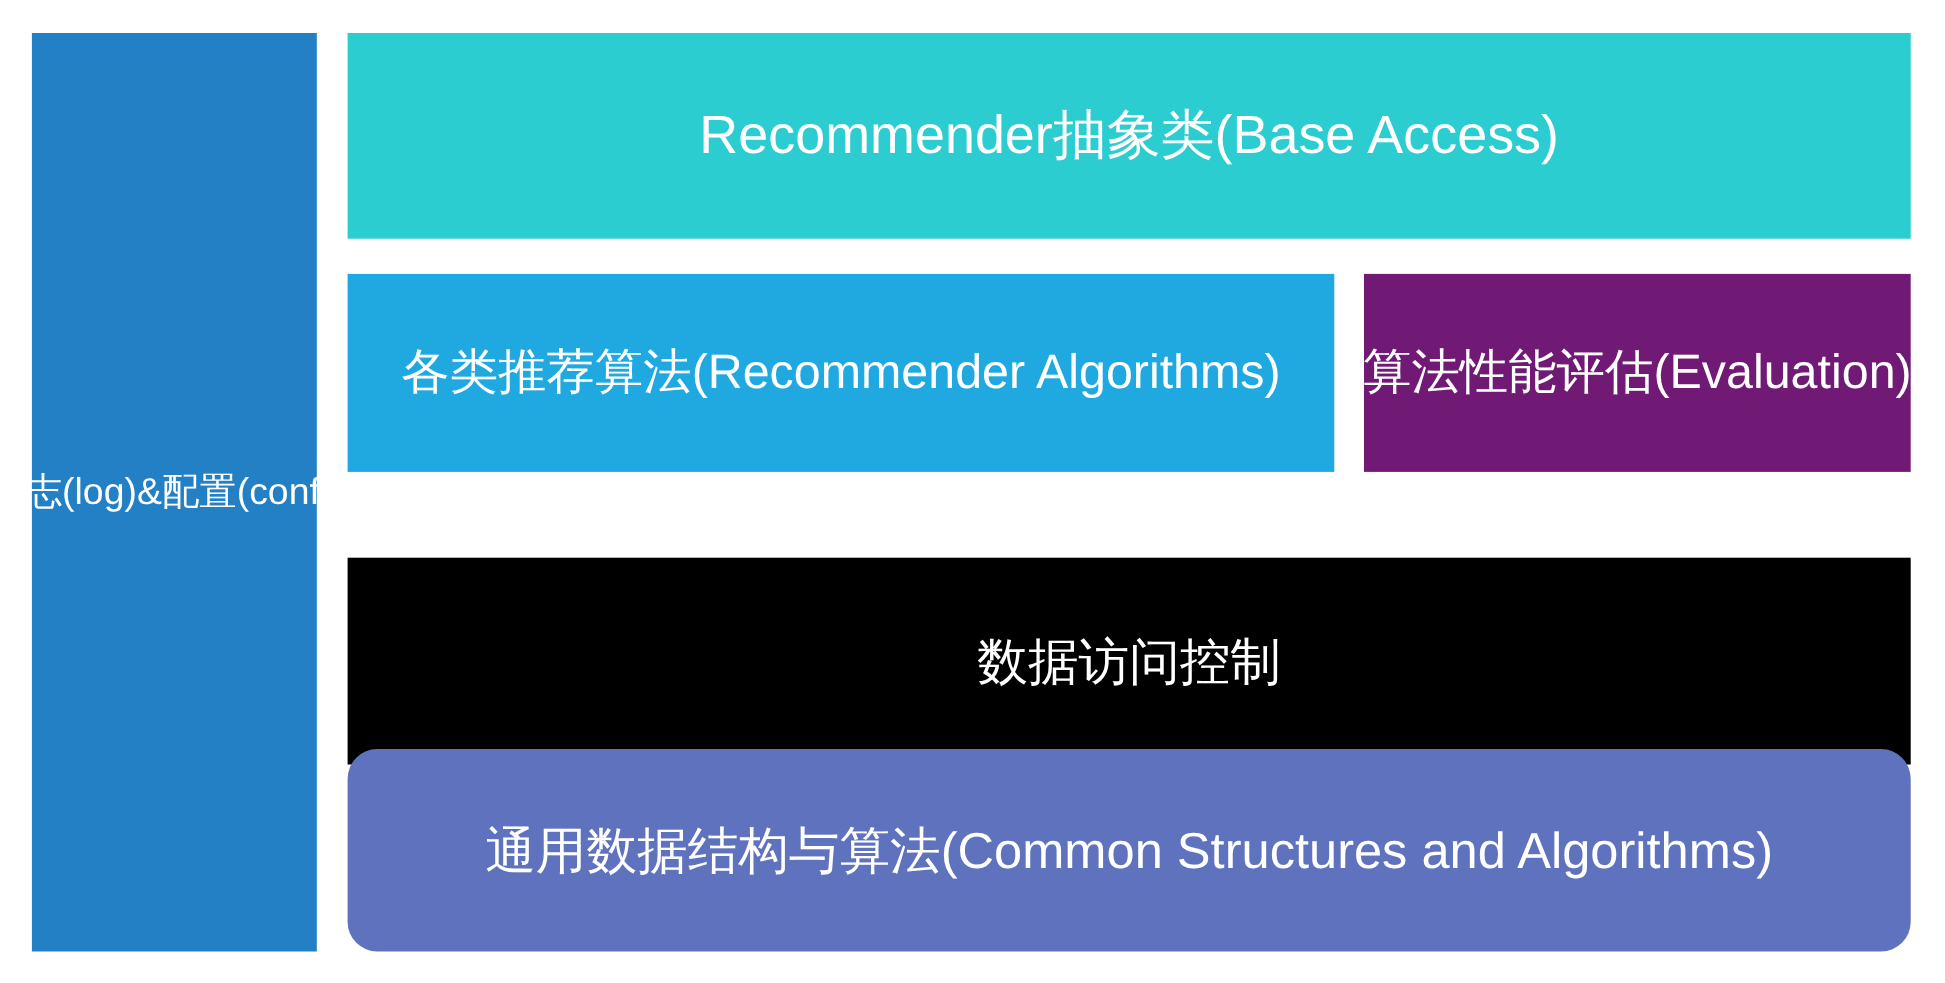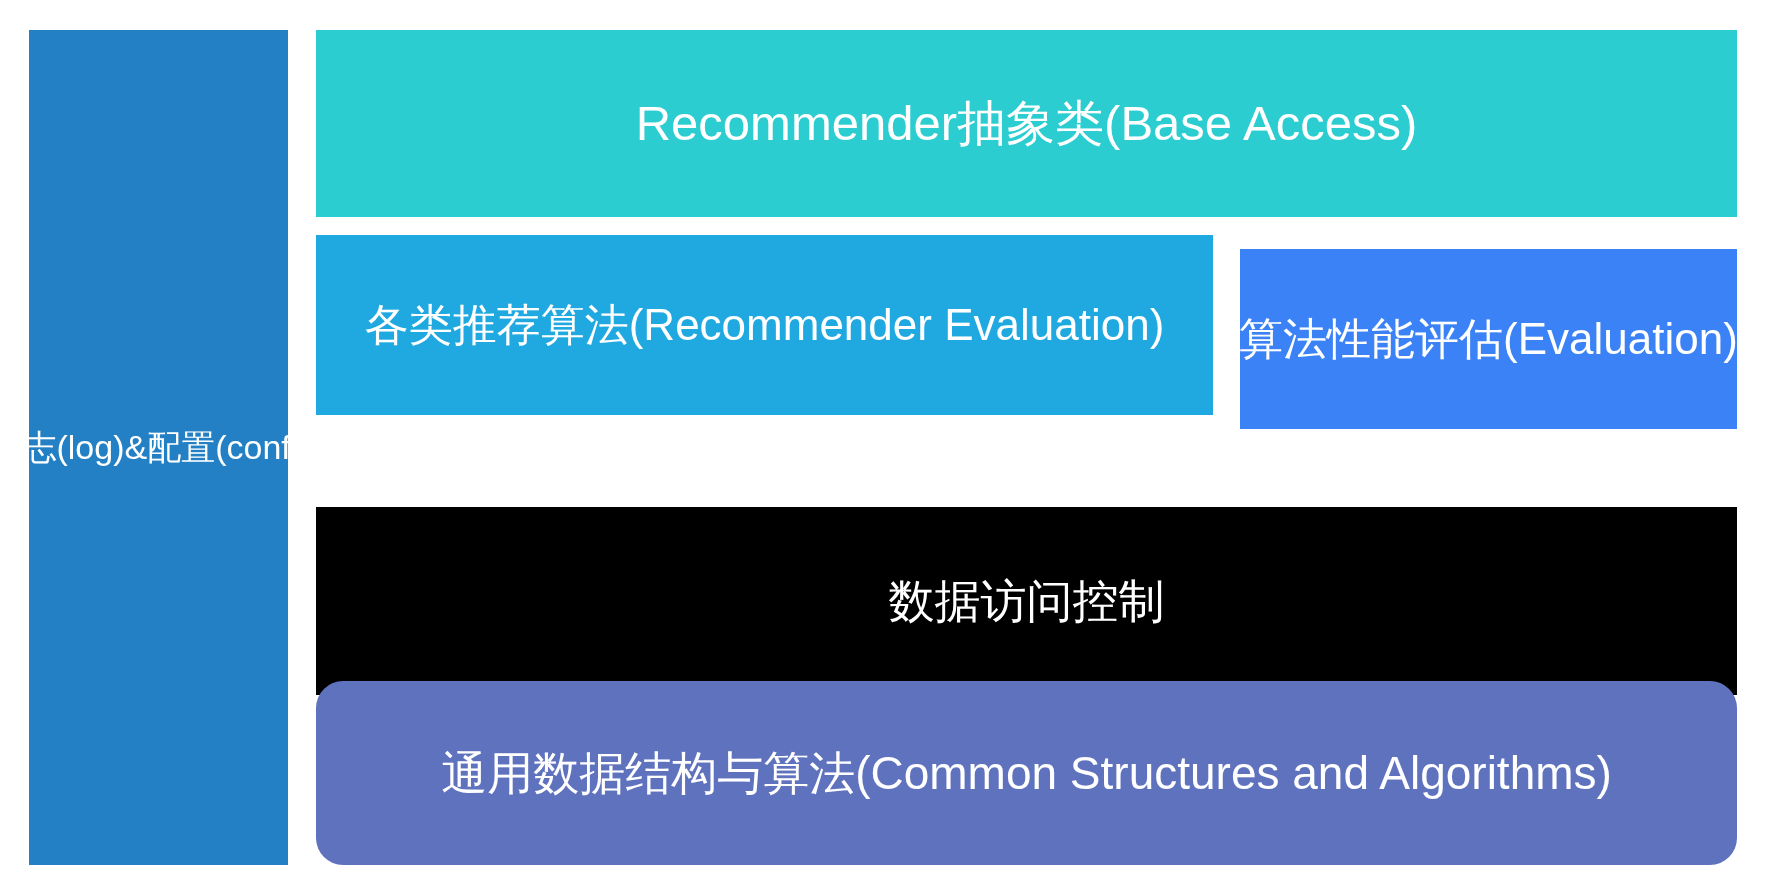--- a/index.html
+++ b/index.html
@@ -53,21 +53,21 @@
     top: 30px;
     width: 1421px;
     height: 187px;
     background: #2bcdd1;
     font-size: 49px;
   }
 
   
   #layer-algorithms {
     left: 316px;
-    top: 235px;
+    top: 249px;
     width: 897px;
     height: 180px;
     background: #1fa9e0;
     font-size: 44px;
   }
 
   
   #layer-evaluation {
     left: 1240px;
     top: 249px;
@@ -110,24 +110,24 @@
     <span class="line">(config)</span>
   </div>
 
   <div class="layer" id="layer-base" style="background: rgb(43, 205, 209);">
     <span class="line">Recommender抽象类</span>
     <span class="line">(Base Access)</span>
   </div>
 
   <div class="layer" id="layer-algorithms" style="background: rgb(31, 169, 224);">
     <span class="line">各类推荐算法</span>
-    <span class="line">(Recommender Evaluation)</span>
+    <span class="line">(Recommender Algorithms)</span>
   </div>
 
-  <div class="layer" id="layer-evaluation" style="background: #3b82f6;">
+  <div class="layer" id="layer-evaluation" style="background: #701a75;">
     <span class="line">算法性能评估</span>
     <span class="line">(Evaluation)</span>
   </div>
 
   <div class="layer" id="layer-dac" style="background: #000000; margin-top: 45px;">
     <span class="line">数据访问控制</span>
   </div>
 
   <div class="layer" id="layer-common" style="background: rgb(95, 114, 190);">
     <span class="line">通用数据结构与算法</span>

